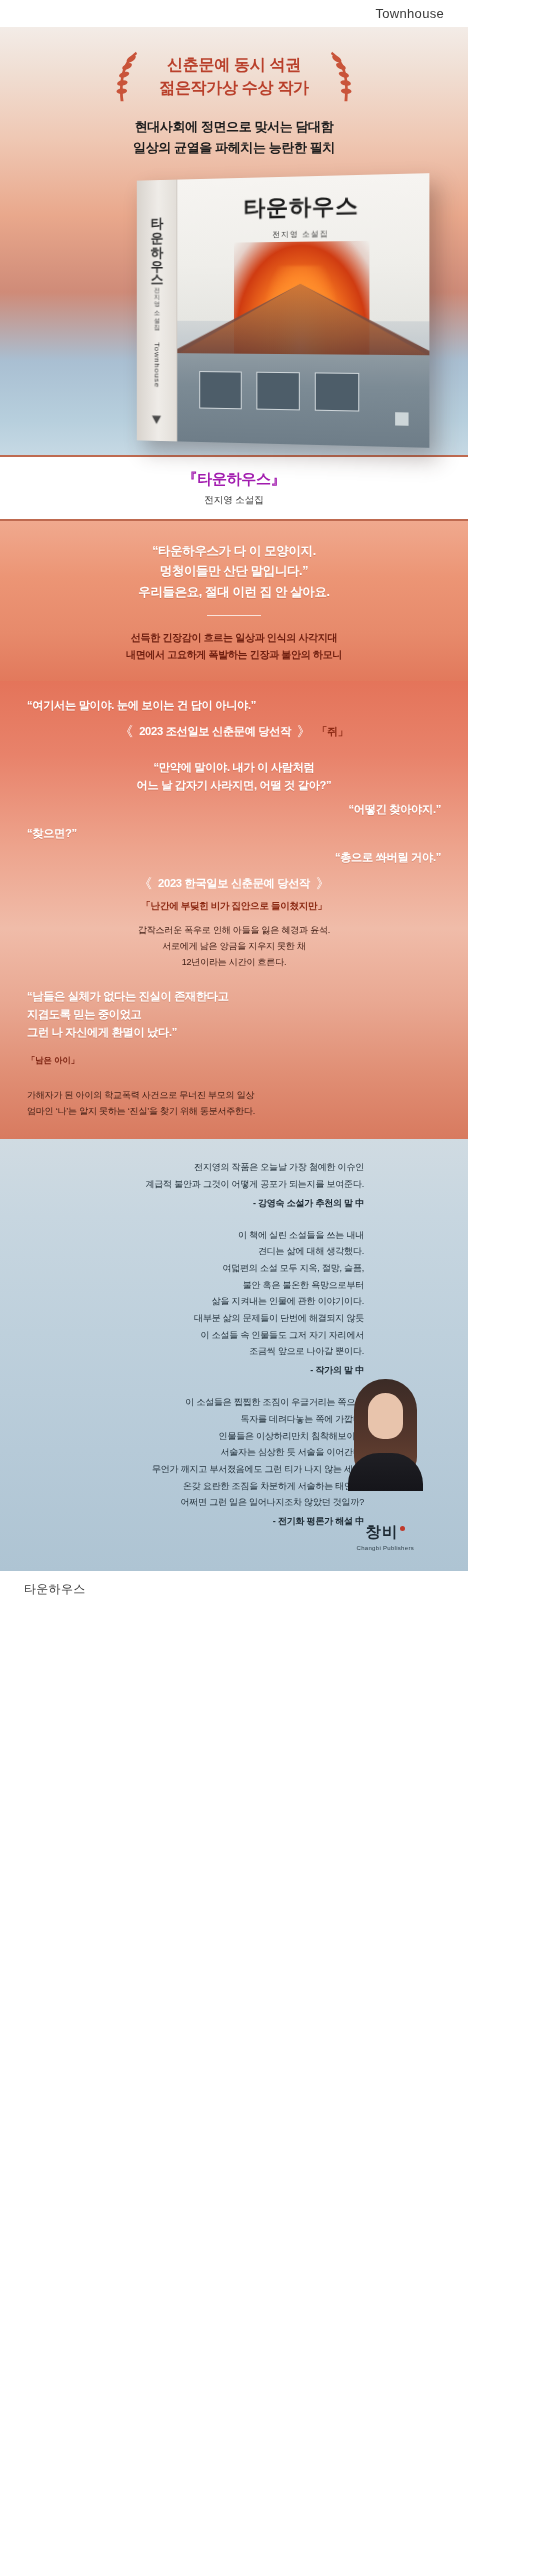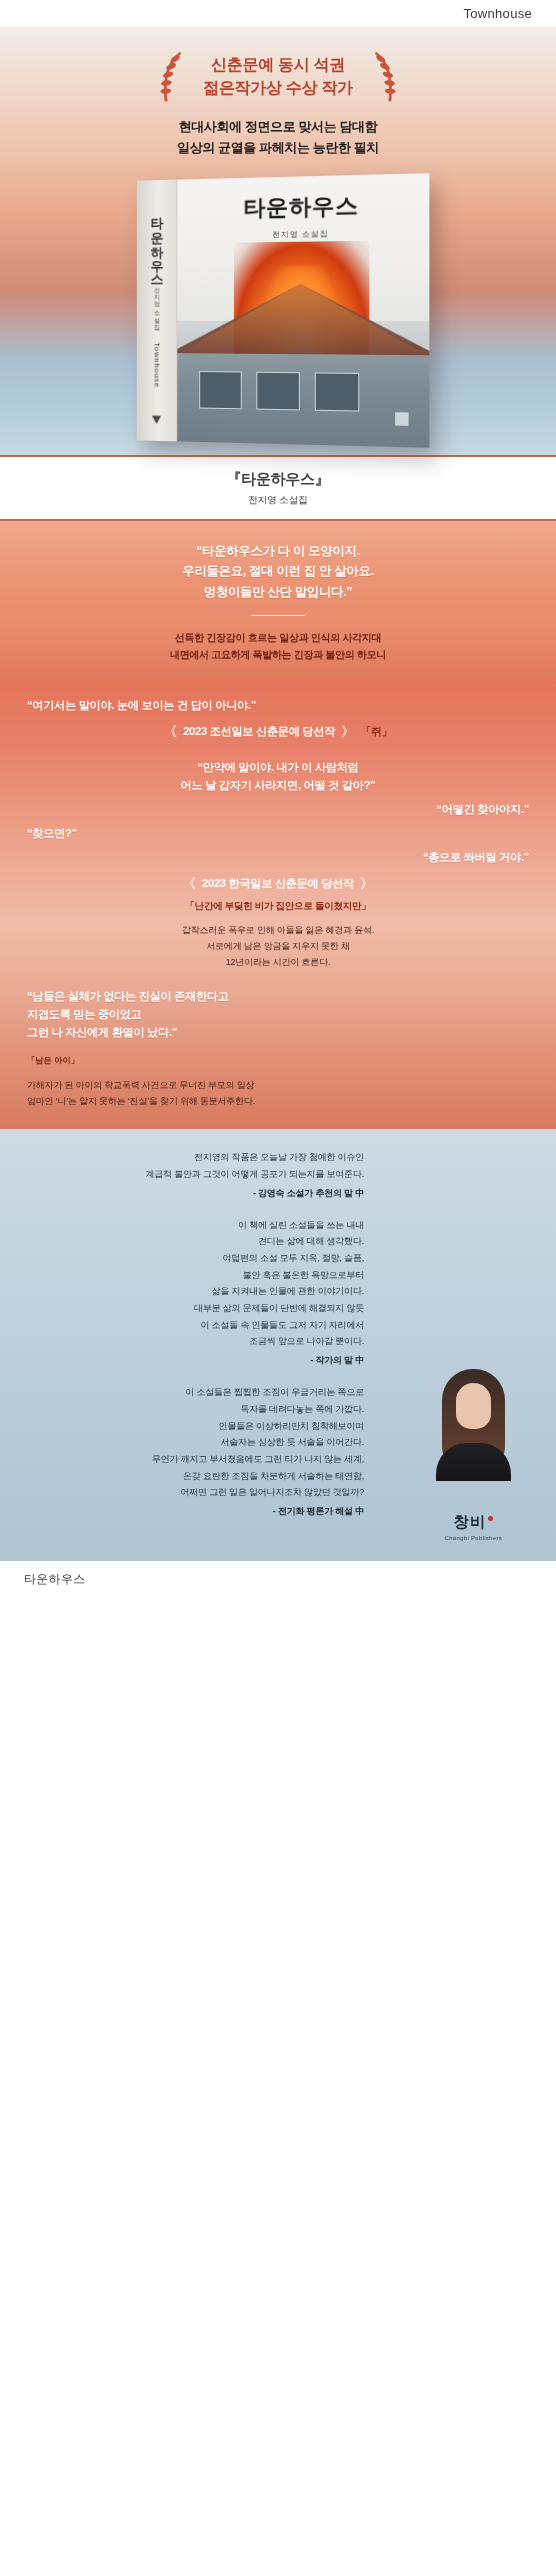--- a/index.html
+++ b/index.html
@@ -4,21 +4,21 @@
 <style>
   * { box-sizing: border-box; margin: 0; padding: 0; }
   body {
     width: 556px;
     font-family: "Liberation Sans", sans-serif;
     background: #ffffff;
     color: #222;
     -webkit-font-smoothing: antialiased;
   }
   .page {
-    width: 556px;
+    width: 468px;
     position: relative;
     overflow: hidden;
   }
 
   
   .topbar {
     height: 27px;
     background: #ffffff;
     display: flex;
     align-items: center;
@@ -231,21 +231,21 @@
   .titleblock {
     background: #ffffff;
     padding: 13px 0 12px;
     text-align: center;
     border-top: 2.4px solid #bf6a50;
     border-bottom: 2.4px solid #bf6a50;
   }
   .titleblock .bt {
     font-size: 15px;
     font-weight: bold;
-    color: #404040;
+    color: #a21caf;
     letter-spacing: -0.3px;
   }
   .titleblock .bs {
     margin-top: 4.7px;
     font-size: 9.5px;
     color: #3a3a3a;
   }
 
   
   .quotes {
@@ -325,21 +325,21 @@
     color: #8c2a14;
     margin-top: 2.4px;
     letter-spacing: -0.2px;
     font-family: Liberation Serif, serif;
   }
   .dialogue-line { margin-top: 6px; }
   .booklabel {
     font-size: 8.3px;
     color: #7e2513;
     font-weight: bold;
-    margin-bottom: 11px;
+    margin-bottom: 21px;
   }
 
   
   .reviews {
     background: linear-gradient(180deg,#d0dbe2 0%, #c7d6e0 18%, #bed0dc 45%, #b6cad8 72%, #aec4d3 100%);
     padding: 20px 33px 26px;
     position: relative;
     min-height: 331px;
   }
   .review {
@@ -499,22 +499,22 @@
     </div>
   </div>
 
   <div class="titleblock">
     <div class="bt">『타운하우스』</div>
     <div class="bs">전지영 소설집</div>
   </div>
 
   <div class="quotes">
     <div class="q">“타운하우스가 다 이 모양이지.</div>
+    <div class="q">멍청이들만 산단 말입니다.”</div>
     <div class="q">우리들은요, 절대 이런 집 안 살아요.</div>
-    <div class="q">멍청이들만 산단 말입니다.”</div>
     <div class="divline"></div>
     <div class="lead">선득한 긴장감이 흐르는 일상과 인식의 사각지대</div>
     <div class="lead">내면에서 고요하게 폭발하는 긴장과 불안의 하모니</div>
   </div>
 
   <div class="works">
 
     <div>
       <div class="work-quote">“여기서는 말이야. 눈에 보이는 건 답이 아니야.”</div>
       <div class="award">

